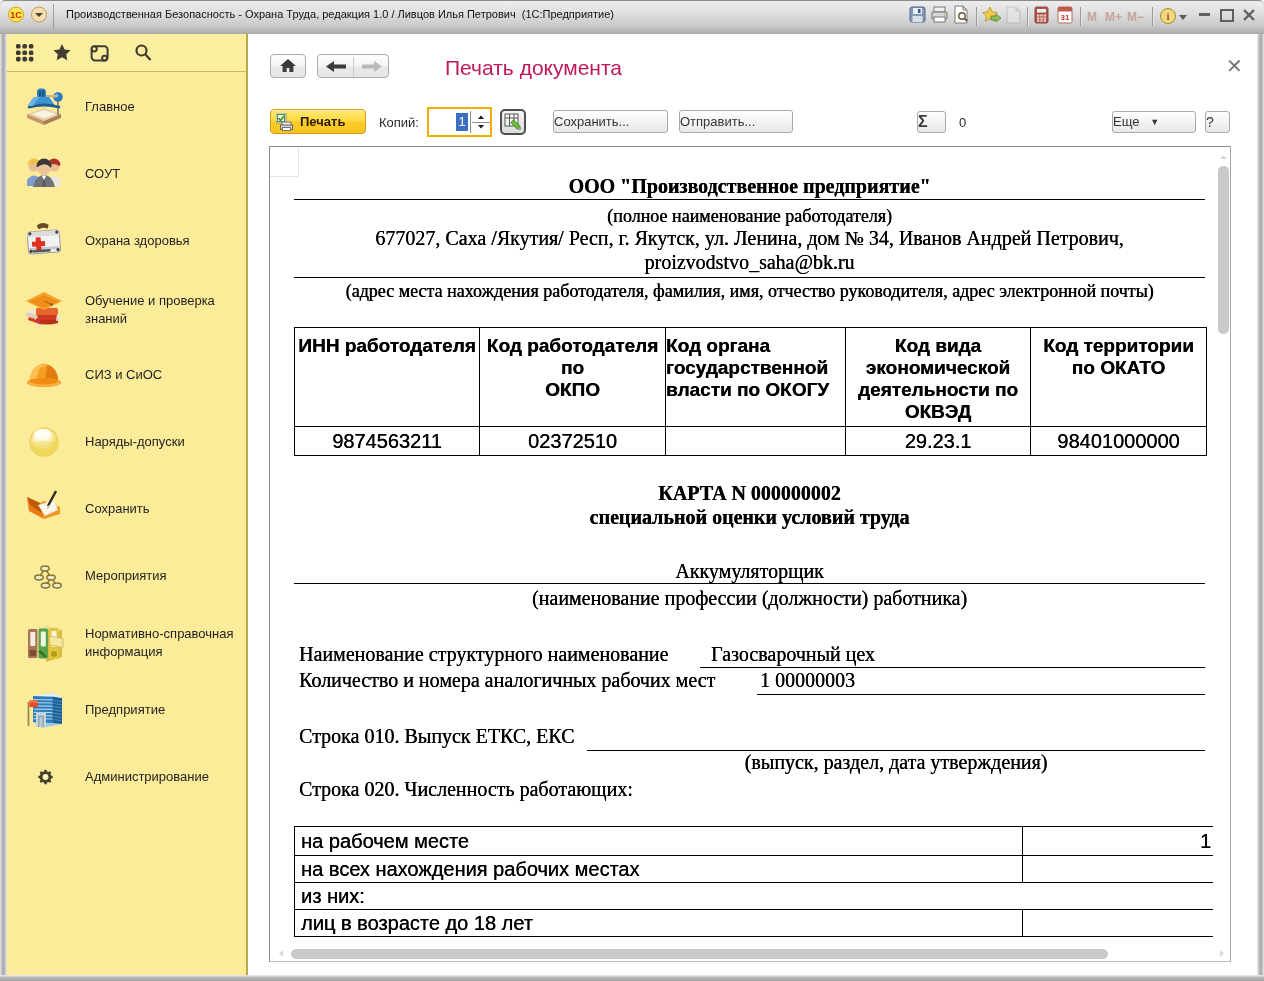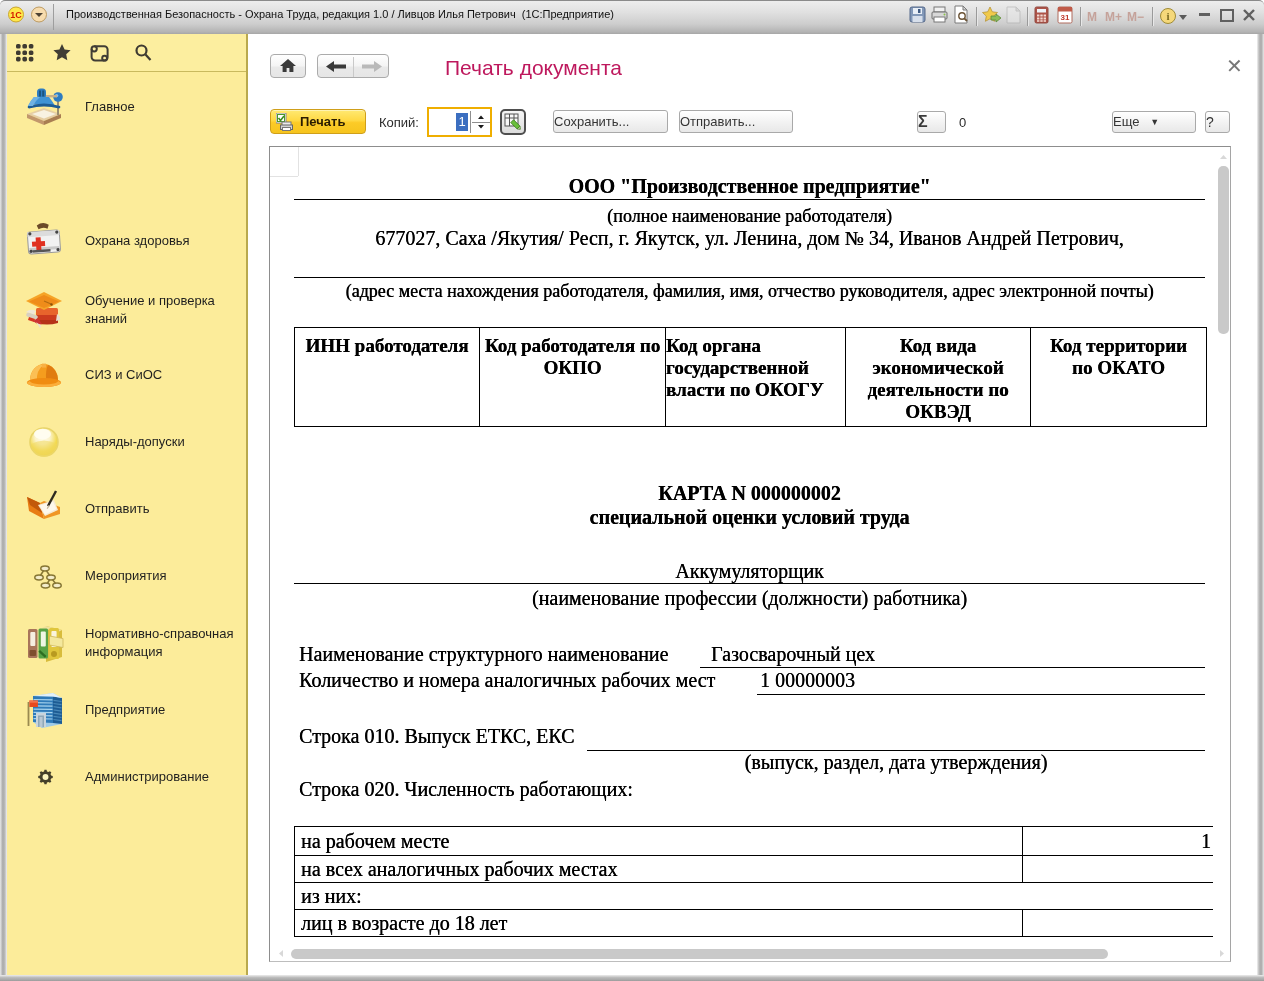--- a/index.html
+++ b/index.html
@@ -42,21 +42,21 @@
   font-size:13px;color:#353535;}
 
 #preview{position:absolute;left:269px;top:146px;width:962px;height:816px;box-sizing:border-box;
   border:1px solid #8d8d8d;border-right-color:#a5a5a5;border-bottom-color:#bdbdbd;background:#fff;overflow:hidden;}
 
 .doc{font-family:"Liberation Serif",serif;color:#000;position:absolute;text-shadow:0.3px 0 #000;}
 .c{text-align:center;}
 .line{position:absolute;height:1px;background:#000;}
 .cap{text-shadow:0.45px 0 #000;}
 .gline{position:absolute;background:#e2e2e2;}
-table.t1{position:absolute;border-collapse:collapse;font-family:Liberation Serif, serif;}
+table.t1{position:absolute;border-collapse:collapse;font-family:Liberation Sans, sans-serif;}
 table.t1 td{border:1px solid #000;padding:0;text-shadow:0.3px 0 #000;}
 </style></head>
 <body>
 <div id="titlebar">
   <svg class="abs" style="left:8px;top:5px" width="40" height="17" viewBox="0 0 40 17">
     <circle cx="8" cy="8.5" r="7.5" fill="#ffe84a" stroke="#caa52d" stroke-width="1"></circle>
     <text x="8" y="12" font-size="9" font-weight="bold" fill="#d41e00" text-anchor="middle" font-family="Liberation Sans">1С</text>
     <circle cx="31" cy="8.5" r="7.5" fill="#f7dcae" stroke="#bd9b62" stroke-width="1"></circle>
     <path d="M27 7 L35 7 L31 11 Z" fill="#4d4234"></path>
   </svg>
@@ -187,20 +187,36 @@
       <circle cx="32.6" cy="8.6" r="1.7" fill="#85c0ea"></circle>
       <rect x="17" y="8" width="16" height="2.4" fill="#c8b088"></rect>
       <rect x="13" y="1.5" width="9" height="10" rx="3.5" fill="#2e7cc0"></rect>
       <rect x="15" y="3.5" width="2" height="6" fill="#1b567f"></rect>
       <rect x="18.2" y="3.5" width="2" height="6" fill="#1b567f"></rect>
       <path d="M10 10 h15 q4 5 6 9 q-13.5 -4 -27 0 q2 -4 6 -9 z" fill="#3f93d4"></path>
       <path d="M4 19 q16 -5 32 0 q1 2 -1 2.4 q-15 -4 -30 0 q-2 -.4 -1 -2.4 z" fill="#1d5c94"></path>
       <path d="M10 10 h6 q-5 4 -7 9 l-5 0 q2 -5 6 -9 z" fill="#6fb2e2"></path>
     </svg>
     <div class="mtext" style="top:11px">Главное</div>
+  </div>
+  <div class="mitem" style="top:120px;height:40px">
+    <svg class="micon" viewBox="0 0 40 40">
+      <circle cx="10" cy="12" r="5.5" fill="#e9bd92"></circle>
+      <path d="M3 26 q7 -9 14 0 l0 6 -14 0 z" fill="#7d9ecb"></path>
+      <path d="M3.5 11 a6.5 6.5 0 0 1 13 0 l-2 -0.5 a8 8 0 0 0 -9 0 z" fill="#f2c23e"></path>
+      <circle cx="30" cy="12" r="5.5" fill="#e9bd92"></circle>
+      <path d="M23 26 q7 -9 14 0 l0 6 -14 0 z" fill="#ece6da"></path>
+      <path d="M23.5 11 a6.5 6.5 0 0 1 13 0 l-1.5 1 a8 8 0 0 0 -10 0 z" fill="#b03226"></path>
+      <circle cx="20" cy="14" r="7" fill="#eec39a"></circle>
+      <path d="M12.5 12 a7.5 7.5 0 0 1 15 0 q0 2 -1 1.5 q-5 -6 -13 -0.5 q-1 .5 -1 -1 z" fill="#3a3a38"></path>
+      <path d="M9 33 q3 -12 11 -12 q8 0 11 12 z" fill="#6f7377"></path>
+      <path d="M18 22 l2 4 2 -4 q-2 -1.5 -4 0 z" fill="#fff"></path>
+      <path d="M19.3 26 h1.4 l1 7 h-3.4 z" fill="#51565c"></path>
+    </svg>
+    <div class="mtext" style="top:11px">СОУТ</div>
   </div>
   <div class="mitem" style="top:187px;height:40px">
     <svg class="micon" viewBox="0 0 40 40">
       <g transform="rotate(-4 20 22)">
         <rect x="4" y="10" width="32" height="22" rx="3" fill="#f2f2f2" stroke="#9a9a9a"></rect>
         <rect x="4" y="10" width="32" height="5" fill="#dcdcdc"></rect>
         <path d="M14 4 q6 -4 12 0 l-1.5 4 q-4.5 -2.5 -9 0 z" fill="#6b4a28"></path>
         <rect x="5" y="26" width="30" height="3" fill="#c9c9c9"></rect>
         <rect x="12" y="16" width="5" height="13" fill="#e03020"></rect>
         <rect x="8" y="20" width="13" height="5" fill="#e03020"></rect>
@@ -261,21 +277,21 @@
   <div class="mitem" style="top:455px;height:40px">
     <svg class="micon" viewBox="0 0 40 40">
       <polygon points="3,8 16,14 20,30 5,22" fill="#e87c14"></polygon>
       <polygon points="3,8 6,16 18,24 16,14" fill="#c2590a"></polygon>
       <polygon points="36,18 20,12 16,14 20,30 36,25" fill="#f09624"></polygon>
       <polygon points="14,16 30,11 34,21 21,27" fill="#f6ead2"></polygon>
       <polygon points="15.5,16.5 29,12.5 32.5,20 21,25.5" fill="#fdf8ec"></polygon>
       <line x1="32" y1="2" x2="24" y2="17" stroke="#2e2a20" stroke-width="2.4"></line>
       <path d="M24.5 16 l-1.8 3.4 1 .6 2 -3.2 z" fill="#c9b89a"></path>
     </svg>
-    <div class="mtext" style="top:11px">Отправить</div>
+    <div class="mtext" style="top:11px">Сохранить</div>
   </div>
   <div class="mitem" style="top:522px;height:40px">
     <svg class="micon" viewBox="0 0 40 40">
       <g fill="none" stroke="#877735" stroke-width="1.5">
         <line x1="20" y1="14" x2="16" y2="20"></line>
         <line x1="22" y1="14" x2="26" y2="20"></line>
         <line x1="26" y1="23" x2="23" y2="28"></line>
         <line x1="28" y1="23" x2="32" y2="28"></line>
       </g>
       <g fill="#f3ecca" stroke="#877735" stroke-width="1.5">
@@ -408,30 +424,38 @@
 <div class="pushbtn" style="left:1205px;top:111px;width:25px;height:22px;font-size:14px;line-height:20px">?</div>
 
 <div id="preview">
  <div id="docclip" style="position:absolute;left:0;top:0;width:943px;height:799px;overflow:hidden">
   <div class="gline" style="left:28px;top:0;width:1px;height:29px"></div>
   <div class="gline" style="left:0;top:29px;width:28px;height:1px"></div>
   <div class="doc c" style="left:24px;top:28px;width:911px;font-size:20px;font-weight:bold;line-height:23px">ООО "Производственное предприятие"</div>
   <div class="line" style="left:24px;top:52px;width:911px"></div>
   <div class="doc c cap" style="left:24px;top:59px;width:911px;font-size:18px;line-height:21px">(полное наименование работодателя)</div>
   <div class="doc c" style="left:24px;top:80px;width:911px;font-size:20px;line-height:23px">677027, Саха /Якутия/ Респ, г. Якутск, ул. Ленина, дом № 34, Иванов Андрей Петрович,</div>
+  <div class="doc c" style="left:24px;top:104px;width:911px;font-size:20px;line-height:23px">proizvodstvo_saha@bk.ru</div>
   <div class="line" style="left:24px;top:130px;width:911px"></div>
   <div class="doc c cap" style="left:24px;top:134px;width:911px;font-size:18px;line-height:21px">(адрес места нахождения работодателя, фамилия, имя, отчество руководителя, адрес электронной почты)</div>
   <table class="t1" style="left:24px;top:180px;width:911px;table-layout:fixed;font-size:19px" cellspacing="0">
     <tbody>
           <tr style="height:99px">
       <td style="width:184px;text-align:center;vertical-align:top;padding-top:7px;font-weight:bold;line-height:22px">ИНН работодателя</td>
       <td style="width:185px;text-align:center;vertical-align:top;padding-top:7px;font-weight:bold;line-height:22px">Код работодателя по<br>ОКПО</td>
       <td style="width:179px;text-align:left;vertical-align:top;padding-top:7px;font-weight:bold;line-height:22px">Код органа<br>государственной<br>власти по ОКОГУ</td>
       <td style="width:184px;text-align:center;vertical-align:top;padding-top:7px;font-weight:bold;line-height:22px">Код вида<br>экономической<br>деятельности по<br>ОКВЭД</td>
       <td style="width:175px;text-align:center;vertical-align:top;padding-top:7px;font-weight:bold;line-height:22px">Код территории<br>по ОКАТО</td>
+    </tr>
+    <tr style="height:29px">
+      <td style="text-align:center;font-size:20px">9874563211</td>
+      <td style="text-align:center;font-size:20px">02372510</td>
+      <td></td>
+      <td style="text-align:center;font-size:20px">29.23.1</td>
+      <td style="text-align:center;font-size:20px">98401000000</td>
     </tr>
   </tbody>
       </table>
   <div class="doc c" style="left:24px;top:335px;width:911px;font-size:20px;font-weight:bold;line-height:23px">КАРТА N 000000002</div>
   <div class="doc c" style="left:24px;top:359px;width:911px;font-size:20px;font-weight:bold;line-height:23px">специальной оценки условий труда</div>
   <div class="doc c" style="left:24px;top:413px;width:911px;font-size:20px;line-height:23px">Аккумуляторщик</div>
   <div class="line" style="left:24px;top:436px;width:911px"></div>
   <div class="doc c" style="left:24px;top:440px;width:911px;font-size:20px;line-height:23px">(наименование профессии (должности) работника)</div>
   <div class="doc" style="left:29px;top:496px;font-size:20px;line-height:23px">Наименование структурного наименование</div>
   <div class="doc" style="left:441px;top:496px;font-size:20px;line-height:23px">Газосварочный цех</div>
@@ -443,21 +467,21 @@
   <div class="line" style="left:317px;top:603px;width:618px"></div>
   <div class="doc c" style="left:317px;top:604px;width:618px;font-size:20px;line-height:23px">(выпуск, раздел, дата утверждения)</div>
   <div class="doc" style="left:29px;top:631px;font-size:20px;line-height:23px">Строка 020. Численность работающих:</div>
   <table class="t1" style="left:24px;top:679px;width:911px;table-layout:fixed;font-size:20px" cellspacing="0">
     <tbody>
           <tr style="height:29px">
             <td style="width:721px;padding-left:6px">на рабочем месте</td>
             <td style="width:188px;text-align:right;padding-right:7px">1</td>
           </tr>
     <tr style="height:27px">
-            <td style="padding-left:6px">на всех аналогичных рабочих местах</td>
+            <td style="padding-left:6px">на всех нахождения рабочих местах</td>
             <td></td>
           </tr>
     <tr style="height:27px">
             <td colspan="2" style="padding-left:6px">из них:</td>
           </tr>
     <tr style="height:27px">
             <td style="padding-left:6px">лиц в возрасте до 18 лет</td>
             <td></td>
           </tr>
   </tbody>

